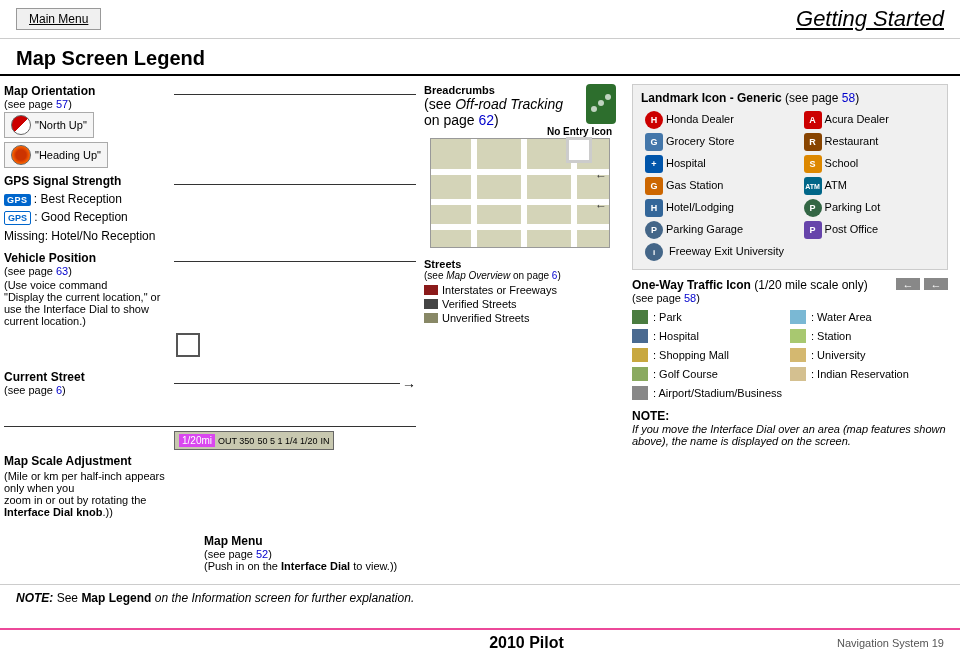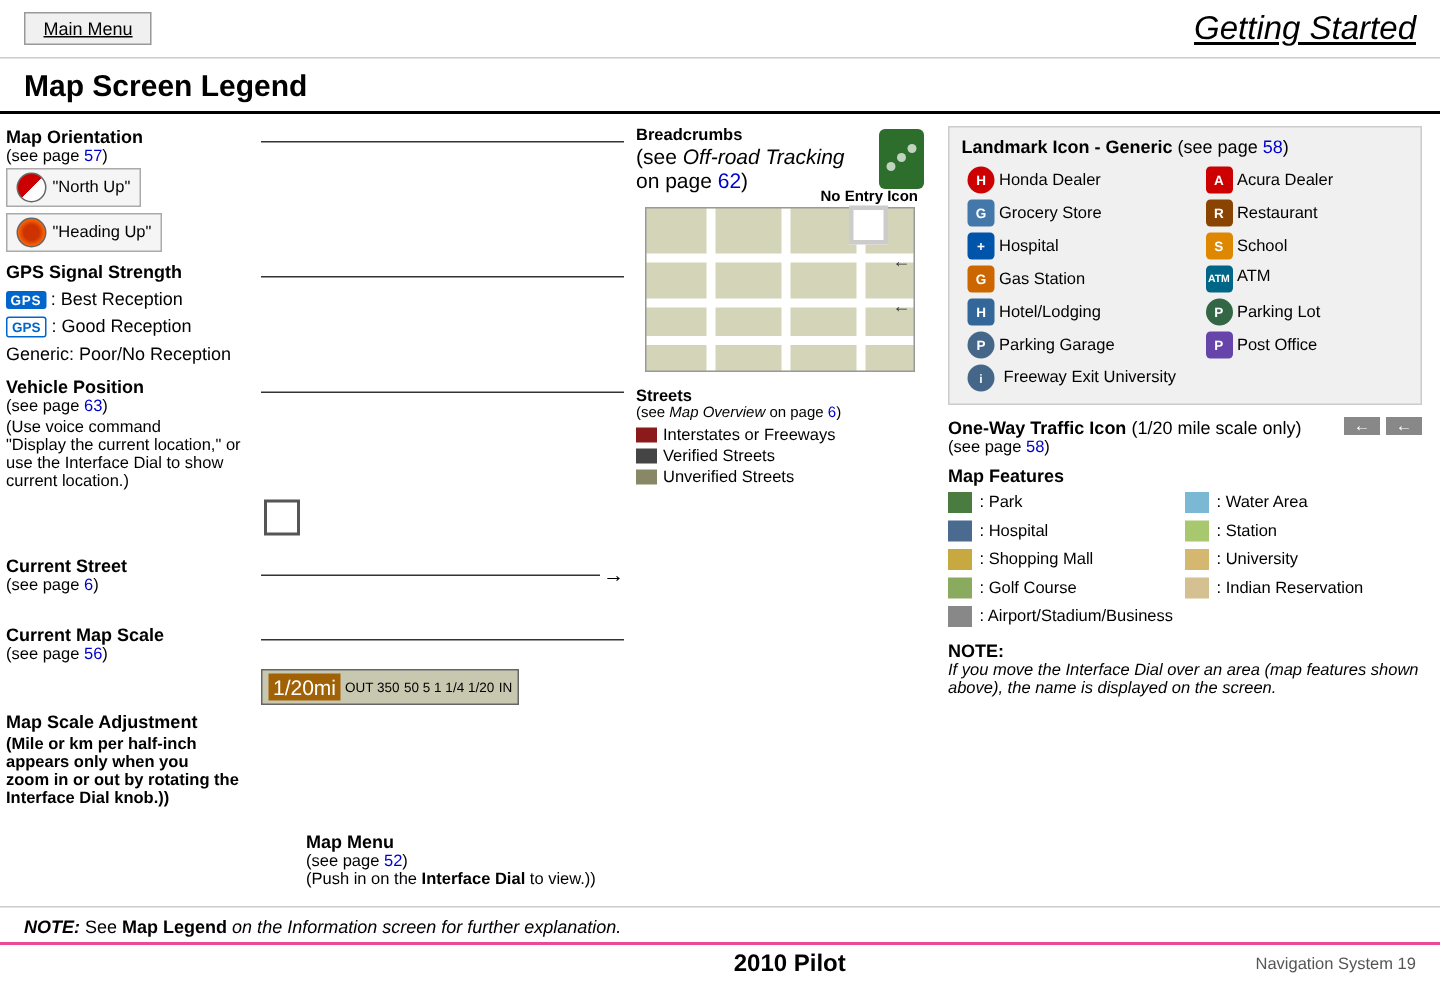--- a/index.html
+++ b/index.html
@@ -324,21 +324,21 @@
         <div><span class="legend-label">GPS Signal Strength</span></div>
         <div class="gps-signal">
           <span class="gps-badge">GPS</span>
           <span>: Best Reception</span>
         </div>
         <div class="gps-signal">
           <span class="gps-badge-outline">GPS</span>
           <span>: Good Reception</span>
         </div>
         <div class="gps-signal">
-          <span>Generic: Poor/No Reception</span>
+          <span>Missing: Hotel/No Reception</span>
         </div>
       </div>
       <div style="flex:1; height:1px; background:#333; margin-top:10px;"></div>
     </div>
 
     <div style="display:flex; align-items:flex-start; margin-bottom:4px;">
       <div style="width:170px; flex-shrink:0;">
         <div><span class="legend-label">Vehicle Position</span></div>
         <div style="font-size:11px;">(see page <span class="link-blue">63</span>)</div>
         <div style="font-size:11px; margin-top:2px;">(Use voice command<br>"Display the current location," or<br>use the Interface Dial to show<br>current location.)</div>
@@ -353,56 +353,52 @@
     <div style="display:flex; align-items:center; margin-bottom:4px;">
       <div style="width:170px; flex-shrink:0;">
         <span class="legend-label">Current Street</span>
         <div style="font-size:11px;">(see page <span class="link-blue">6</span>)</div>
       </div>
       <div style="flex:1; height:1px; background:#333;"></div>
       <span style="font-size:14px; margin-left:2px;">→</span>
     </div>
 
     <div style="display:flex; align-items:flex-start; margin-bottom:4px; margin-top:20px;">
-      <div style="width:170px; flex-shrink:0;">
-        <span class="legend-label">Current Map Scale</span>
-        <div style="font-size:11px;">(see page <span class="link-blue">56</span>)</div>
-      </div>
       <div style="flex:1; height:1px; background:#333; margin-top:10px;"></div>
     </div>
 
     <div style="margin-left:170px; margin-bottom:4px;">
       <div style="background:#c8c8b0; border:1px solid #666; padding:2px 4px; font-size:9px; display:inline-flex; align-items:center; gap:3px;">
-        <span style="background:#a16207; color:#fff; padding:1px 3px; font-size:14px;">1/20mi</span>
+        <span style="background:#d946ef; color:#fff; padding:1px 3px; font-size:10px;">1/20mi</span>
         <span>OUT 350</span>
         <span>50  5  1  1/4  1/20</span>
         <span>IN</span>
       </div>
     </div>
 
     <div style="display:flex; align-items:flex-start; margin-bottom:16px;">
       <div style="width:170px; flex-shrink:0;">
         <span class="legend-label">Map Scale Adjustment</span>
-        <div style="font-size:11px; margin-top:2px;font-weight:bold;">
+        <div style="font-size:11px; margin-top:2px;">
           (Mile or km per half-inch appears only when you<br>zoom in or out by rotating the <strong>Interface Dial knob</strong><span>.)</span>)
         </div>
       </div>
     </div>
 
     <div style="margin-left: 200px; margin-top: 0px;">
       <div><span class="legend-label">Map Menu</span></div>
       <div style="font-size:11px;">(see page <span class="link-blue">52</span>)</div>
       <div style="font-size:11px;">(Push in on the <strong>Interface Dial</strong><span> to view.)</span>)</div>
     </div>
 
   </div>
 
   <div style="width:200px; flex-shrink:0; padding:8px 4px; position:relative;">
 
-    <div style="margin-bottom:6px; display:flex; align-items:center; gap:6px;">
+    <div style="margin-bottom:6px; display:flex; align-items:flex-start; gap:6px;">
       <div>
         <div style="font-weight:bold; font-size:11px;">Breadcrumbs</div>
         <div style="font-size:14px;">(see <em>Off-road Tracking</em> on page <span class="link-blue">62</span>)</div>
       </div>
       <div class="breadcrumbs-box">
         <svg width="30" height="30">
           <rect width="30" height="30" fill="#2d6e2d"></rect>
           <circle cx="8" cy="20" r="3" fill="#fff" opacity="0.7"></circle>
           <circle cx="15" cy="14" r="3" fill="#fff" opacity="0.7"></circle>
           <circle cx="22" cy="8" r="3" fill="#fff" opacity="0.7"></circle>
@@ -525,21 +521,20 @@
           <div style="font-size:11px;">(see page <span class="link-blue">58</span>)</div>
         </div>
         <div style="display:flex; gap:4px; margin-left:10px;">
           <div style="background:#888; color:#fff; width:24px; height:12px; display:flex; align-items:center; justify-content:center; font-size:11px;">←</div>
           <div style="background:#888; color:#fff; width:24px; height:12px; display:flex; align-items:center; justify-content:center; font-size:11px;">←</div>
         </div>
       </div>
     </div>
 
     <div>
-      <div style="font-weight:bold; font-size:12px; margin-bottom:4px;">Map Features</div>
       <div class="map-feature-row">
         <div class="map-feature-item">
           <div class="map-feature-swatch" style="background:#4a7c40;"></div>
           <span>: Park</span>
         </div>
         <div class="map-feature-item">
           <div class="map-feature-swatch" style="background:#7ab8d4;"></div>
           <span>: Water Area</span>
         </div>
         <div class="map-feature-item">

